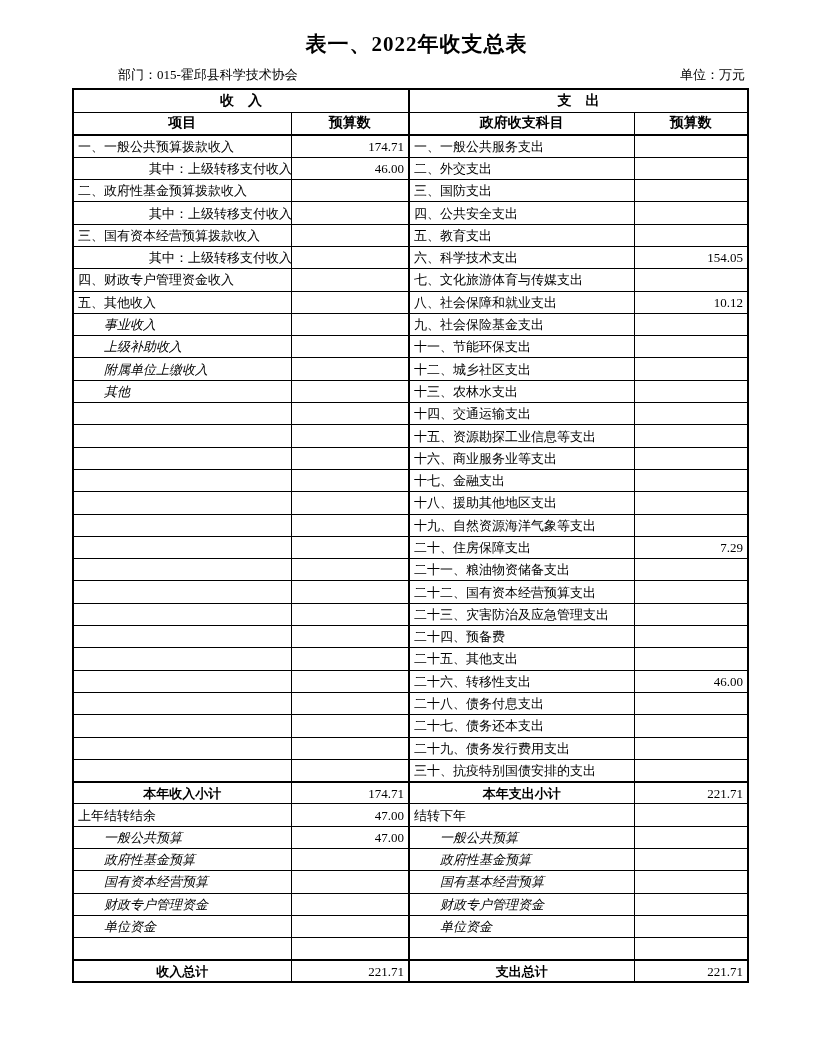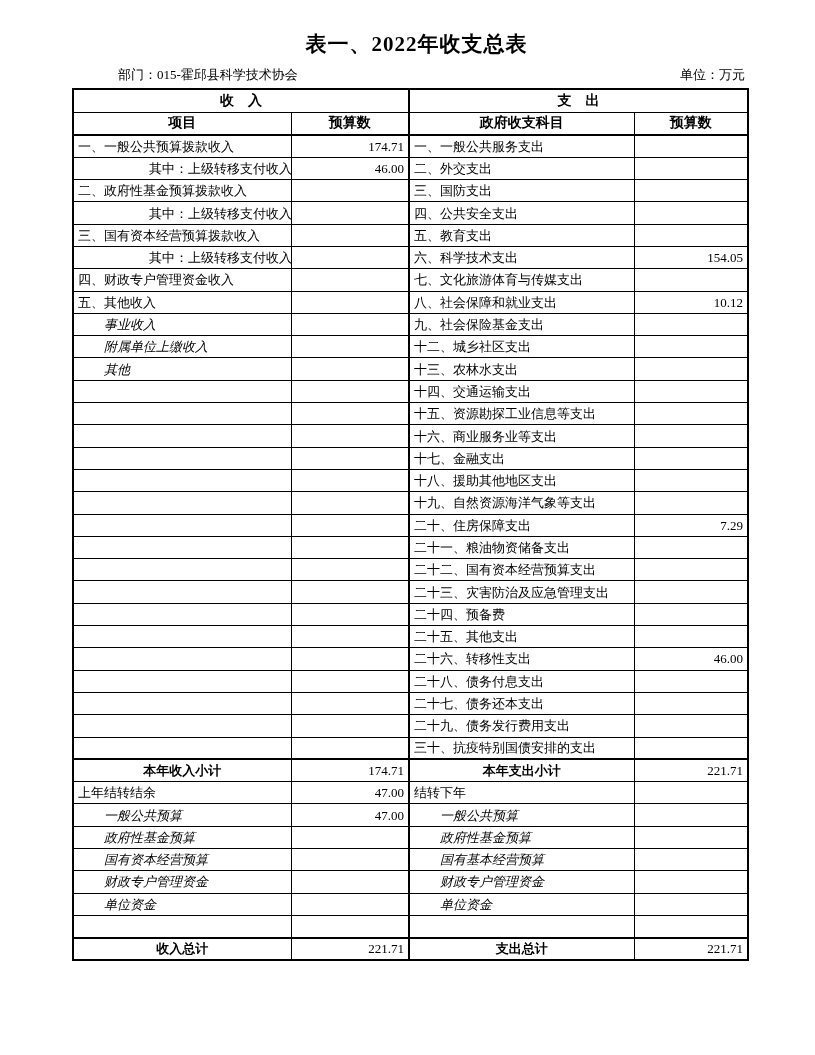--- a/index.html
+++ b/index.html
@@ -148,20 +148,26 @@
         <td class="item mid">八、社会保障和就业支出</td>
         <td class="num">10.12</td>
       </tr>
       <tr>
         <td class="item ind1">事业收入</td>
         <td class="num"></td>
         <td class="item mid">九、社会保险基金支出</td>
         <td class="num"></td>
       </tr>
       <tr>
+        <td class="item ind1">上级补助收入</td>
+        <td class="num"></td>
+        <td class="item mid">十一、节能环保支出</td>
+        <td class="num"></td>
+      </tr>
+      <tr>
         <td class="item ind1">附属单位上缴收入</td>
         <td class="num"></td>
         <td class="item mid">十二、城乡社区支出</td>
         <td class="num"></td>
       </tr>
       <tr>
         <td class="item ind1">其他</td>
         <td class="num"></td>
         <td class="item mid">十三、农林水支出</td>
         <td class="num"></td>

